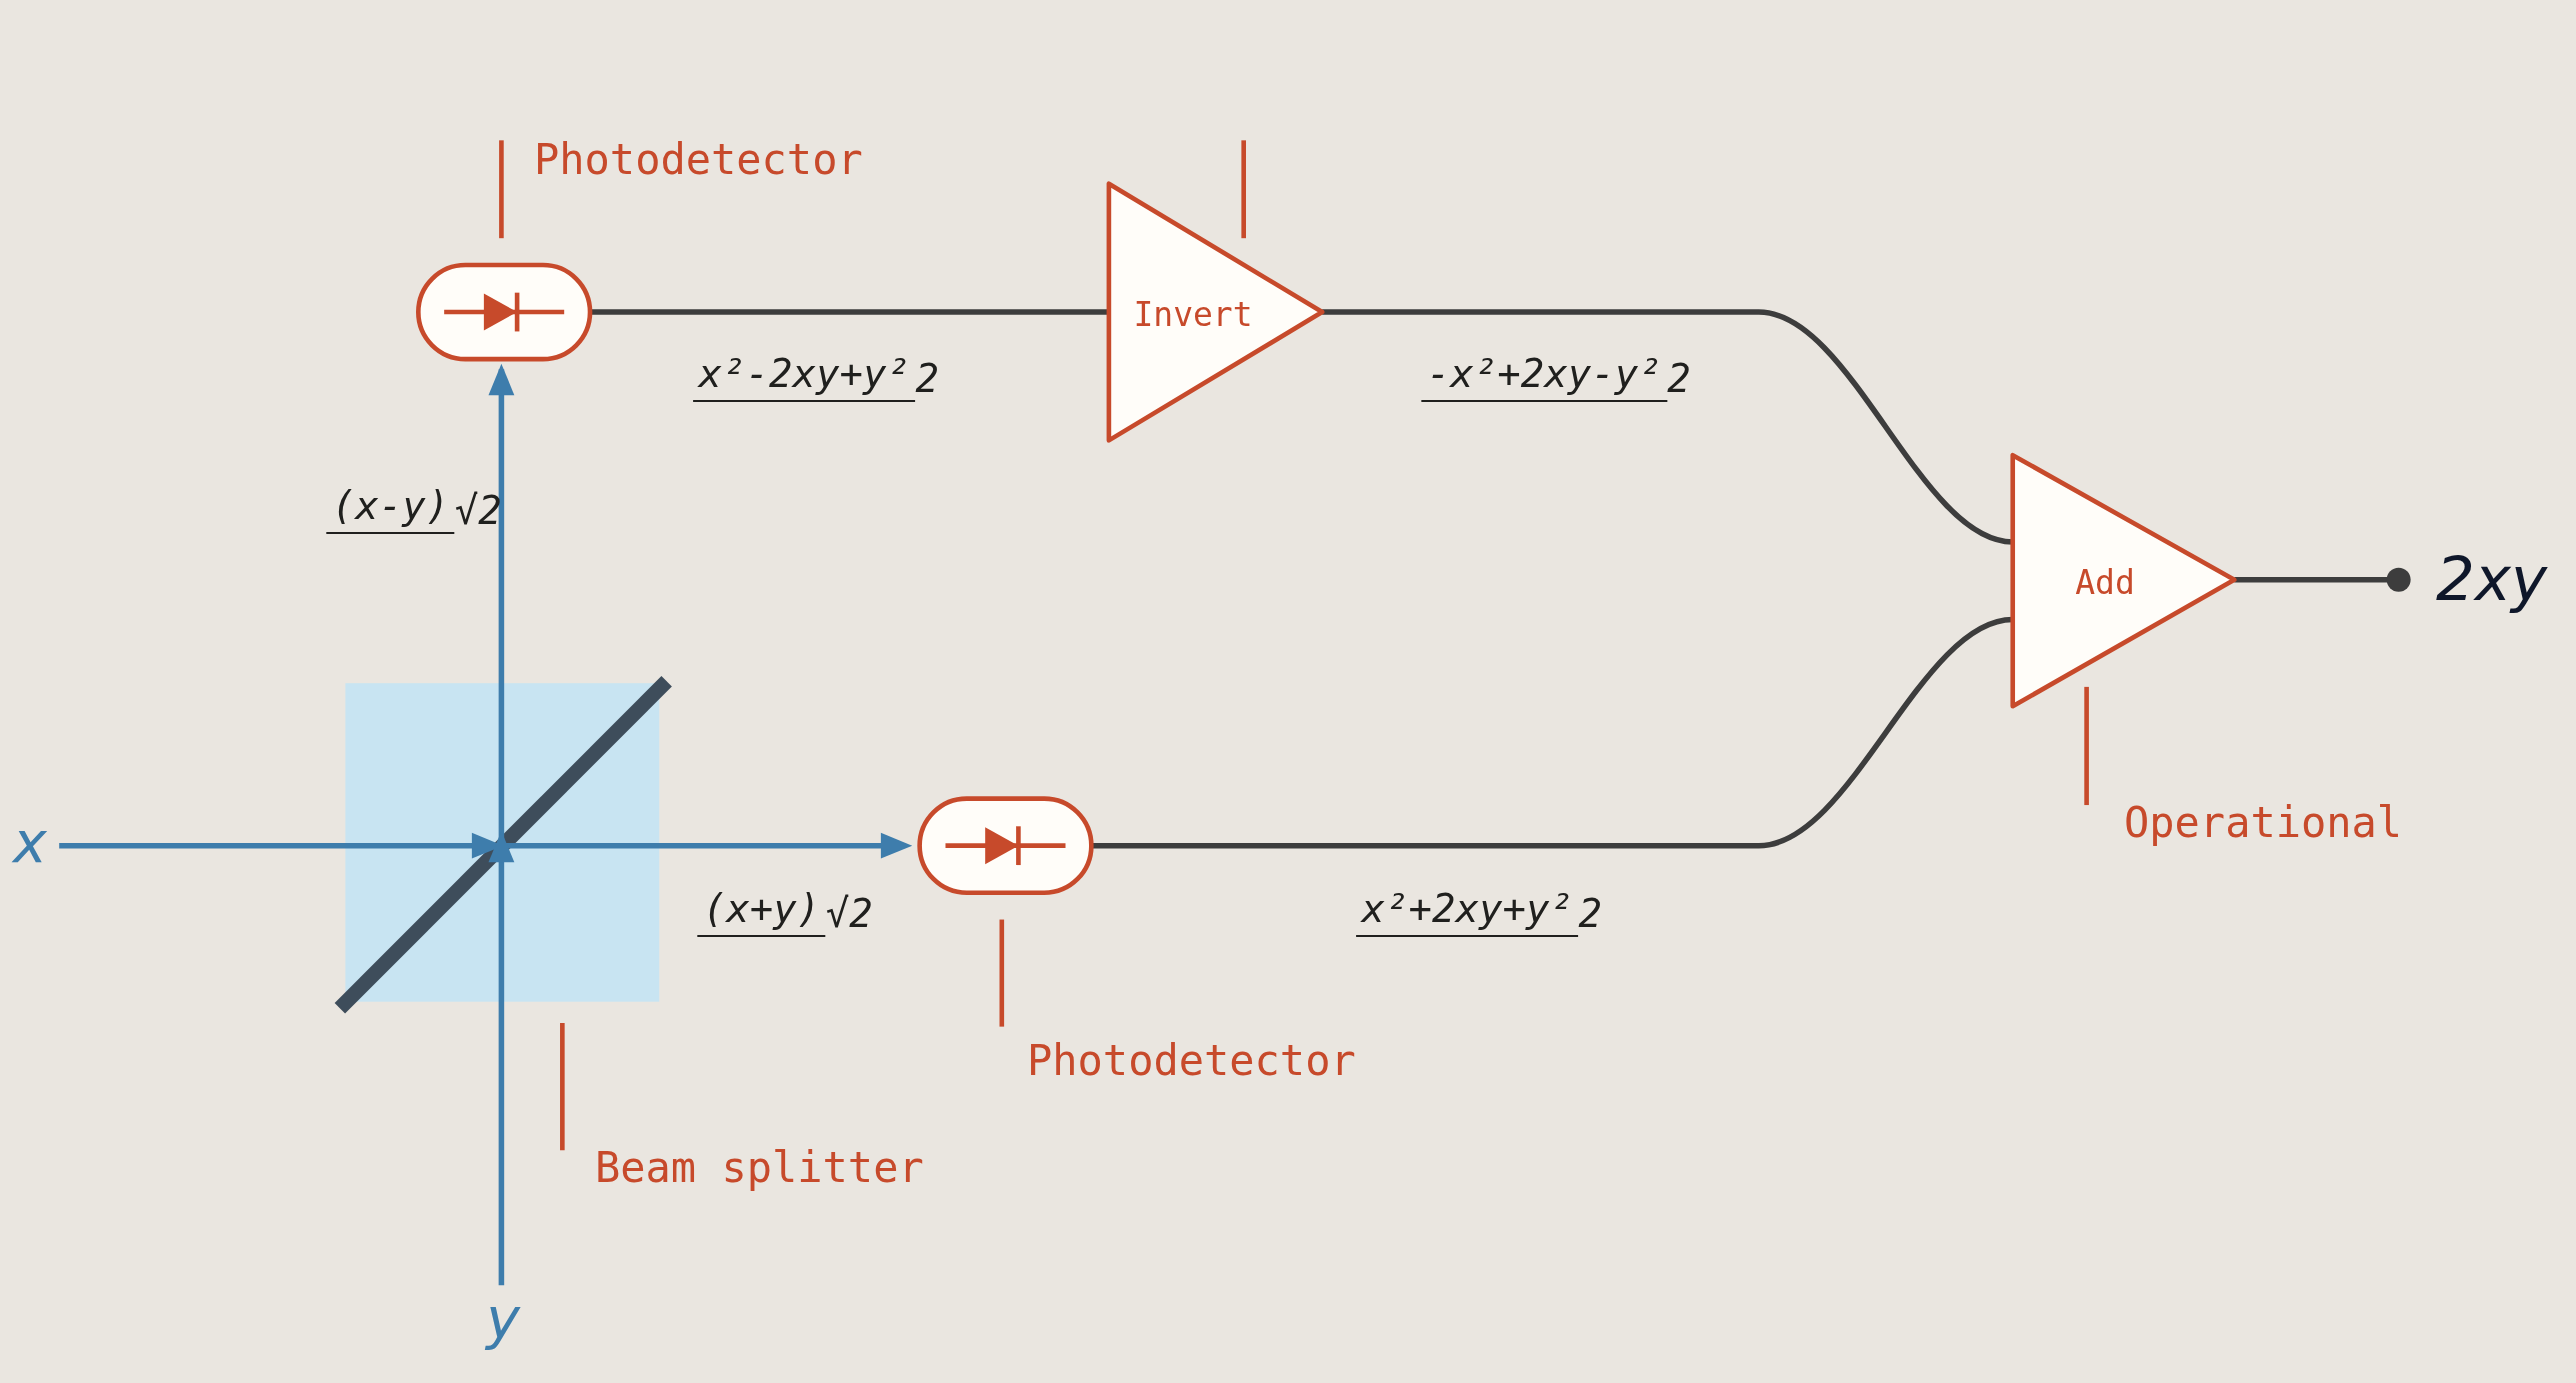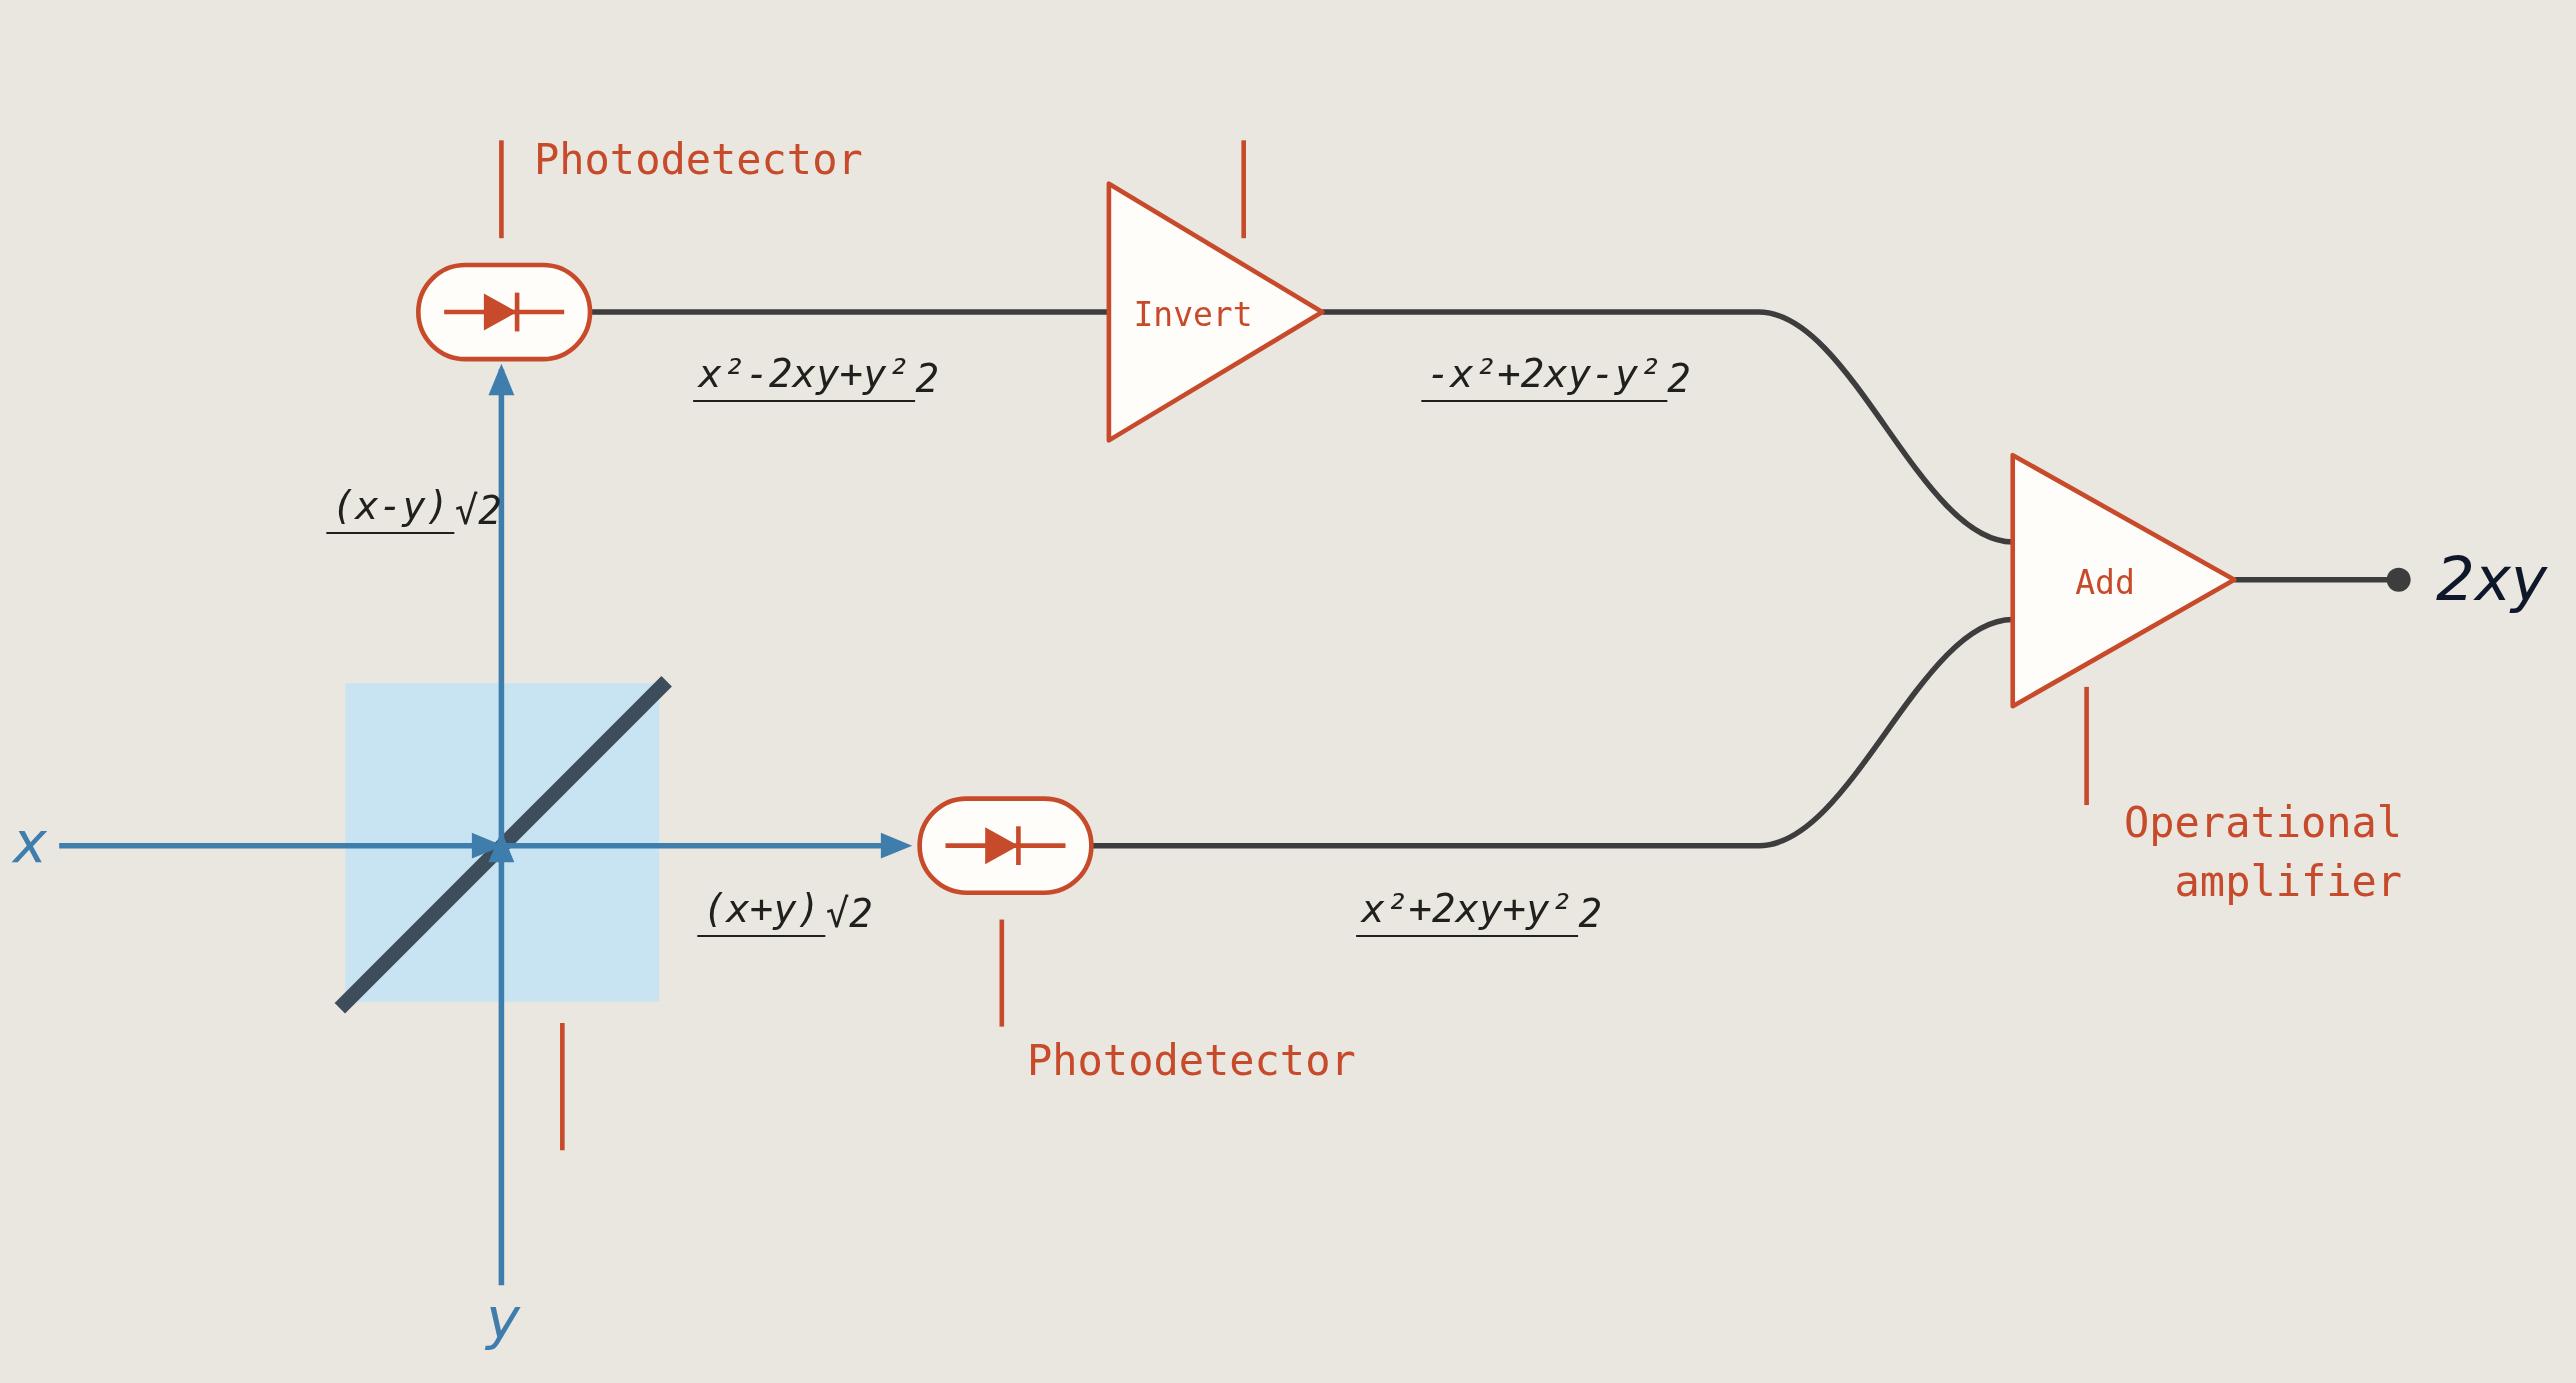--- a/index.html
+++ b/index.html
@@ -68,21 +68,22 @@
 
     <line x1="543" y1="152" x2="543" y2="258" stroke="#c74a2b" stroke-width="5"></line>
     <line x1="1347" y1="152" x2="1347" y2="258" stroke="#c74a2b" stroke-width="5"></line>
     <line x1="1085" y1="996" x2="1085" y2="1112" stroke="#c74a2b" stroke-width="5"></line>
     <line x1="609" y1="1108" x2="609" y2="1246" stroke="#c74a2b" stroke-width="5"></line>
     <line x1="2260" y1="744" x2="2260" y2="872" stroke="#c74a2b" stroke-width="5"></line>
   </svg>
 
   <div class="lbl red-lbl" style="left:534px;top:135px;">Photodetector</div>
   <div class="lbl red-lbl" style="left:1027px;top:1036px;">Photodetector</div>
-  <div class="lbl red-lbl two-line" style="left:2124px;top:794px;"><span style="display:block">Operational</span><span style="display:block">amplifier</span></div>
+  <div class="lbl red-lbl" style="left:595px;top:1143px;">Beam splitter</div>
+  <div class="lbl red-lbl two-line" style="left:2124px;top:794px;"><span style="display:block">Operational</span></div>
 
   <div class="lbl amp-lbl" style="left:1193px;top:314px;">Invert</div>
   <div class="lbl amp-lbl" style="left:2105px;top:582px;">Add</div>
 
   <div class="lbl io-lbl" style="left:13px;top:809px;">x</div>
   <div class="lbl io-lbl" style="left:503px;top:1318px;transform:translate(-50%,-50%);">y</div>
   <div class="lbl out-lbl" style="left:2436px;top:543px;">2xy</div>
 
   <div class="frac" style="left:414px;top:449px;margin-top:36px;">
     <span class="num">(x-y)</span>

